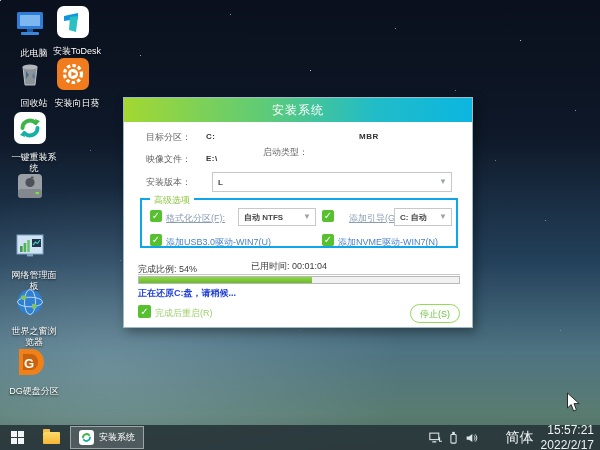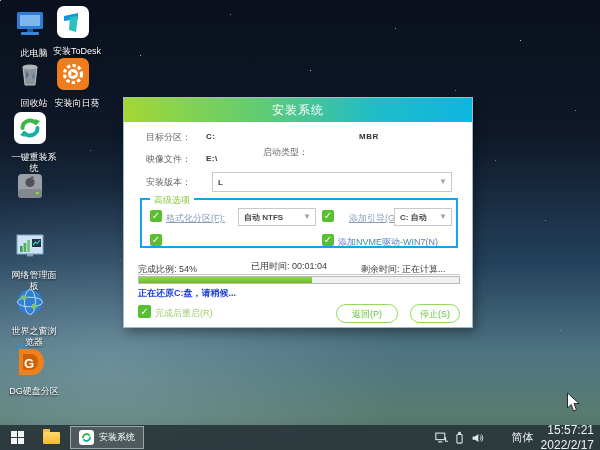--- a/index.html
+++ b/index.html
@@ -53,21 +53,21 @@
   .winlogo{width:14px;height:14px;display:grid;grid-template-columns:6px 6px;grid-template-rows:6px 6px;gap:1px;}
   .winlogo span{background:#f2f5f6;}
   .tb-explorer{width:30px;height:25px;display:flex;align-items:center;justify-content:center;cursor:pointer;}
   .folder{width:17px;height:12px;background:linear-gradient(180deg,#ffd968,#f5b835);border-radius:1px;position:relative;}
   .folder:before{content:"";position:absolute;top:-3px;left:0;width:7px;height:3px;background:#f0c04a;border-radius:1px 1px 0 0;}
   .tb-task{height:23px;margin-left:4px;padding:0 8px;display:flex;align-items:center;gap:5px;cursor:pointer;
     background:rgba(255,255,255,.16);border:1px solid rgba(255,255,255,.45);box-sizing:border-box;}
   .tb-task-label{color:#fff;font-size:9px;}
   .tb-spacer{flex:1;}
   .tray{display:flex;align-items:center;gap:7px;margin-right:6px;}
-  .tray-text{color:#eef3f4;font-size:11px;cursor:pointer;margin-left:21px;}
+  .tray-text{color:#eef3f4;font-size:14px;cursor:pointer;margin-left:21px;}
   .tray-clock{color:#eef3f4;font-size:12px;line-height:1.25;text-align:right;cursor:pointer;white-space:nowrap;}
   .cursor{position:absolute;left:566px;top:392px;pointer-events:none;}
 </style>
 </head>
 <body>
 
 <div class="stars"></div>
 
 <div class="icon-cell" style="left:1px;top:8px;">
   <svg class="icon-art" viewBox="0 0 32 32">
@@ -190,40 +190,39 @@
     </div>
 
     <span class="cb" style="left:180px;top:10px;">✓</span>
     <span class="adv-label-muted" style="left:196px;top:12px;margin-left:11px;">添加引导(G):</span>
     <div class="select" style="left:252px;top:8px;width:58px;height:18px;">
       <span class="val">C: 自动</span>
       <span class="arr">▼</span>
     </div>
 
     <span class="cb" style="left:8px;top:34px;">✓</span>
+    <span class="adv-label-blue" style="left:24px;top:36px;">添加USB3.0驱动-WIN7(U)</span>
 
     <span class="cb" style="left:180px;top:34px;">✓</span>
     <span class="adv-label-blue" style="left:196px;top:36px;">添加NVME驱动-WIN7(N)</span>
   </div>
 
   <span class="stat" style="left:14px;top:165px;">完成比例: 54%</span>
   <span class="stat" style="left:127px;top:162px;">已用时间: 00:01:04</span>
-  <span class="stat" style="left:237px;top:165px;">剩余时间: 正在计算...</span>
 
   <div class="divider"></div>
   <div class="progress-track">
     <div class="progress-fill" style="width: 54%;"></div>
   </div>
 
   <span class="status-blue">正在还原C:盘，请稍候...</span>
 
   <span class="cb" style="left:14px;top:207px;width:13px;height:13px;line-height:13px;">✓</span>
   <span class="restart-label">完成后重启(R)</span>
 
-  <div class="pill-btn" style="left:212px;top:206px;width:62px;">返回(P)</div>
   <div class="pill-btn" style="left:286px;top:206px;width:50px;">停止(S)</div>
 </div>
 
 <div class="taskbar">
   <div class="tb-start">
     <div class="winlogo">
         <span></span>
         <span></span>
         <span></span>
         <span></span>

